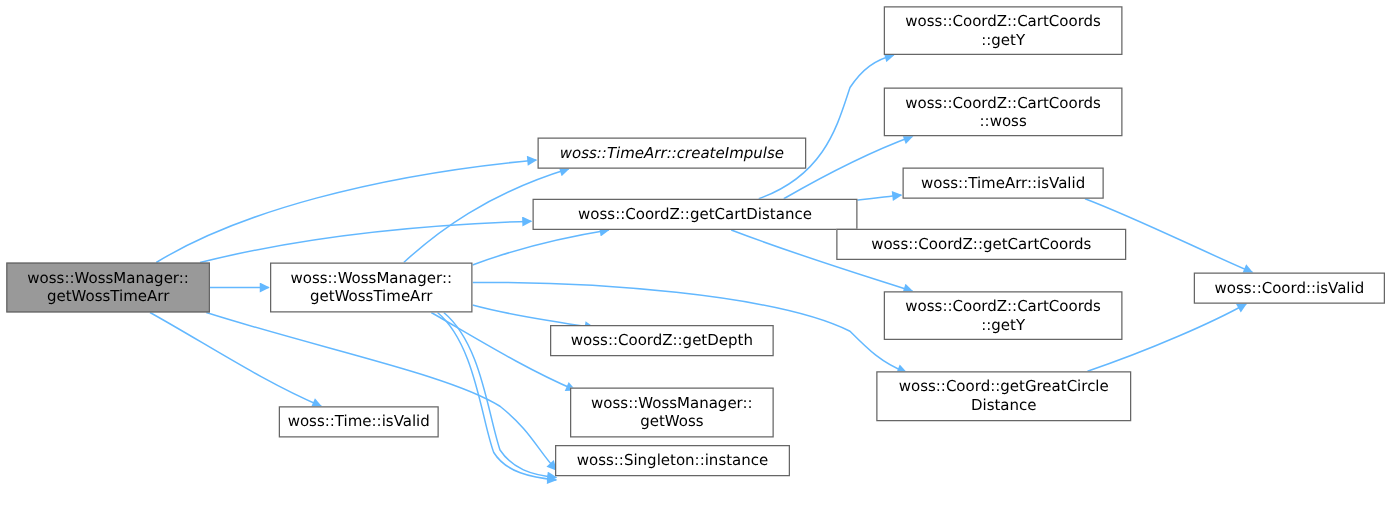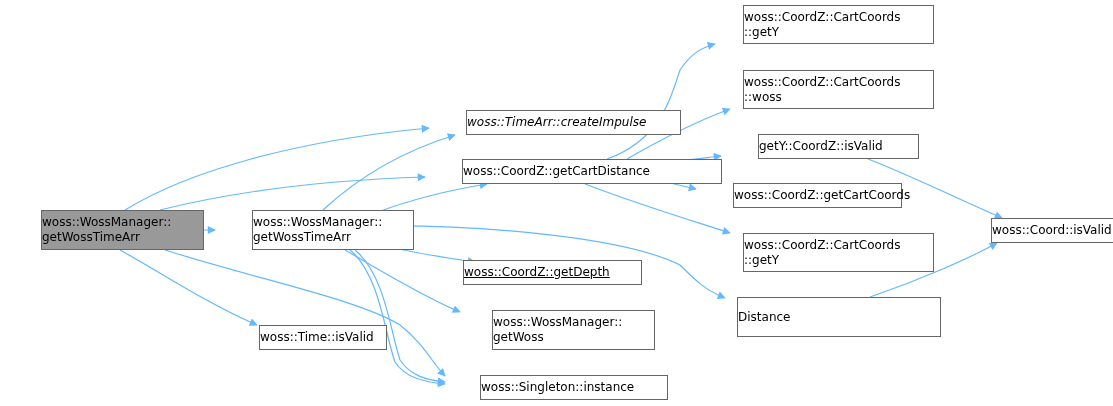--- a/index.html
+++ b/index.html
@@ -1,22 +1,22 @@
 <!DOCTYPE html>
 <html><head>
 <meta charset="utf-8">
 <style>
   html, body { margin: 0; padding: 0; background: #ffffff; }
   body { width: 1113px; height: 406px; position: relative; overflow: hidden;
          font-family: "DejaVu Sans", sans-serif; }
   #graph { position: absolute; left: 0; top: 0; }
   .node { position: absolute; box-sizing: border-box; border: 1px solid #666666;
           background: #ffffff; color: #000000; font-size: 12px; line-height: 15px;
-          display: flex; flex-direction: column; align-items: flex-start; justify-content: center;
-          text-align: center; cursor: pointer; margin-left: 36px; }
+          display: flex; flex-direction: column; align-items: center; justify-content: center;
+          text-align: center; cursor: pointer; }
   .node.root { background: #999999; cursor: default; }
   .node span { display: block; white-space: nowrap; }
 </style>
 </head>
 <body>
 
 <svg id="graph" width="1113" height="406">
   <defs>
     <marker id="arrow" viewBox="0 0 10 10" refX="9" refY="5" markerWidth="10" markerHeight="8" orient="auto" markerUnits="userSpaceOnUse">
       <path d="M0,0 L10,5 L0,10 z" fill="#63b8ff"></path>
@@ -56,47 +56,48 @@
     </div>
     <div class="node" style="left: 223px; top: 325px; width: 128px; height: 25px;">
       <span>woss::Time::isValid</span>
     </div>
     <div class="node" style="left: 430px; top: 110px; width: 215px; height: 25px; font-style: italic;">
       <span>woss::TimeArr::createImpulse</span>
     </div>
     <div class="node" style="left: 426px; top: 159px; width: 260px; height: 25px;">
       <span>woss::CoordZ::getCartDistance</span>
     </div>
-    <div class="node" style="left: 427px; top: 260px; width: 179px; height: 25px; text-decoration: underline;">
+    <div class="node" style="left: 440px; top: 260px; width: 179px; height: 25px;">
       <span>woss::CoordZ::getDepth</span>
     </div>
     <div class="node" style="left: 456px; top: 310px; width: 163px; height: 40px;">
       <span>woss::WossManager::</span>
       <span>getWoss</span>
     </div>
-    <div class="node" style="left: 444px; top: 375px; width: 188px; height: 25px;">
+    <div class="node" style="left: 444px; top: 356px; width: 188px; height: 25px;">
       <span>woss::Singleton::instance</span>
     </div>
     <div class="node" style="left: 707px; top: 5px; width: 191px; height: 39px;">
       <span>woss::CoordZ::CartCoords</span>
       <span>::getY</span>
     </div>
     <div class="node" style="left: 707px; top: 70px; width: 191px; height: 39px;">
       <span>woss::CoordZ::CartCoords</span>
       <span>::woss</span>
     </div>
     <div class="node" style="left: 722px; top: 134px; width: 161px; height: 25px;">
-      <span>getY::CoordZ::isValid</span>
+      <span>woss::TimeArr::isValid</span>
     </div>
-    <div class="node" style="left: 697px; top: 183px; width: 169px; height: 25px;">
+    <div class="node" style="left: 669px; top: 183px; width: 232px; height: 25px;">
       <span>woss::CoordZ::getCartCoords</span>
     </div>
     <div class="node" style="left: 707px; top: 233px; width: 191px; height: 39px;">
       <span>woss::CoordZ::CartCoords</span>
       <span>::getY</span>
     </div>
     <div class="node" style="left: 701px; top: 297px; width: 204px; height: 40px;">
+      <span>woss::Coord::getGreatCircle</span>
       <span>Distance</span>
     </div>
     <div class="node" style="left: 955px; top: 218px; width: 153px; height: 25px;">
       <span>woss::Coord::isValid</span>
     </div>
   </div>
 
 </body></html>

